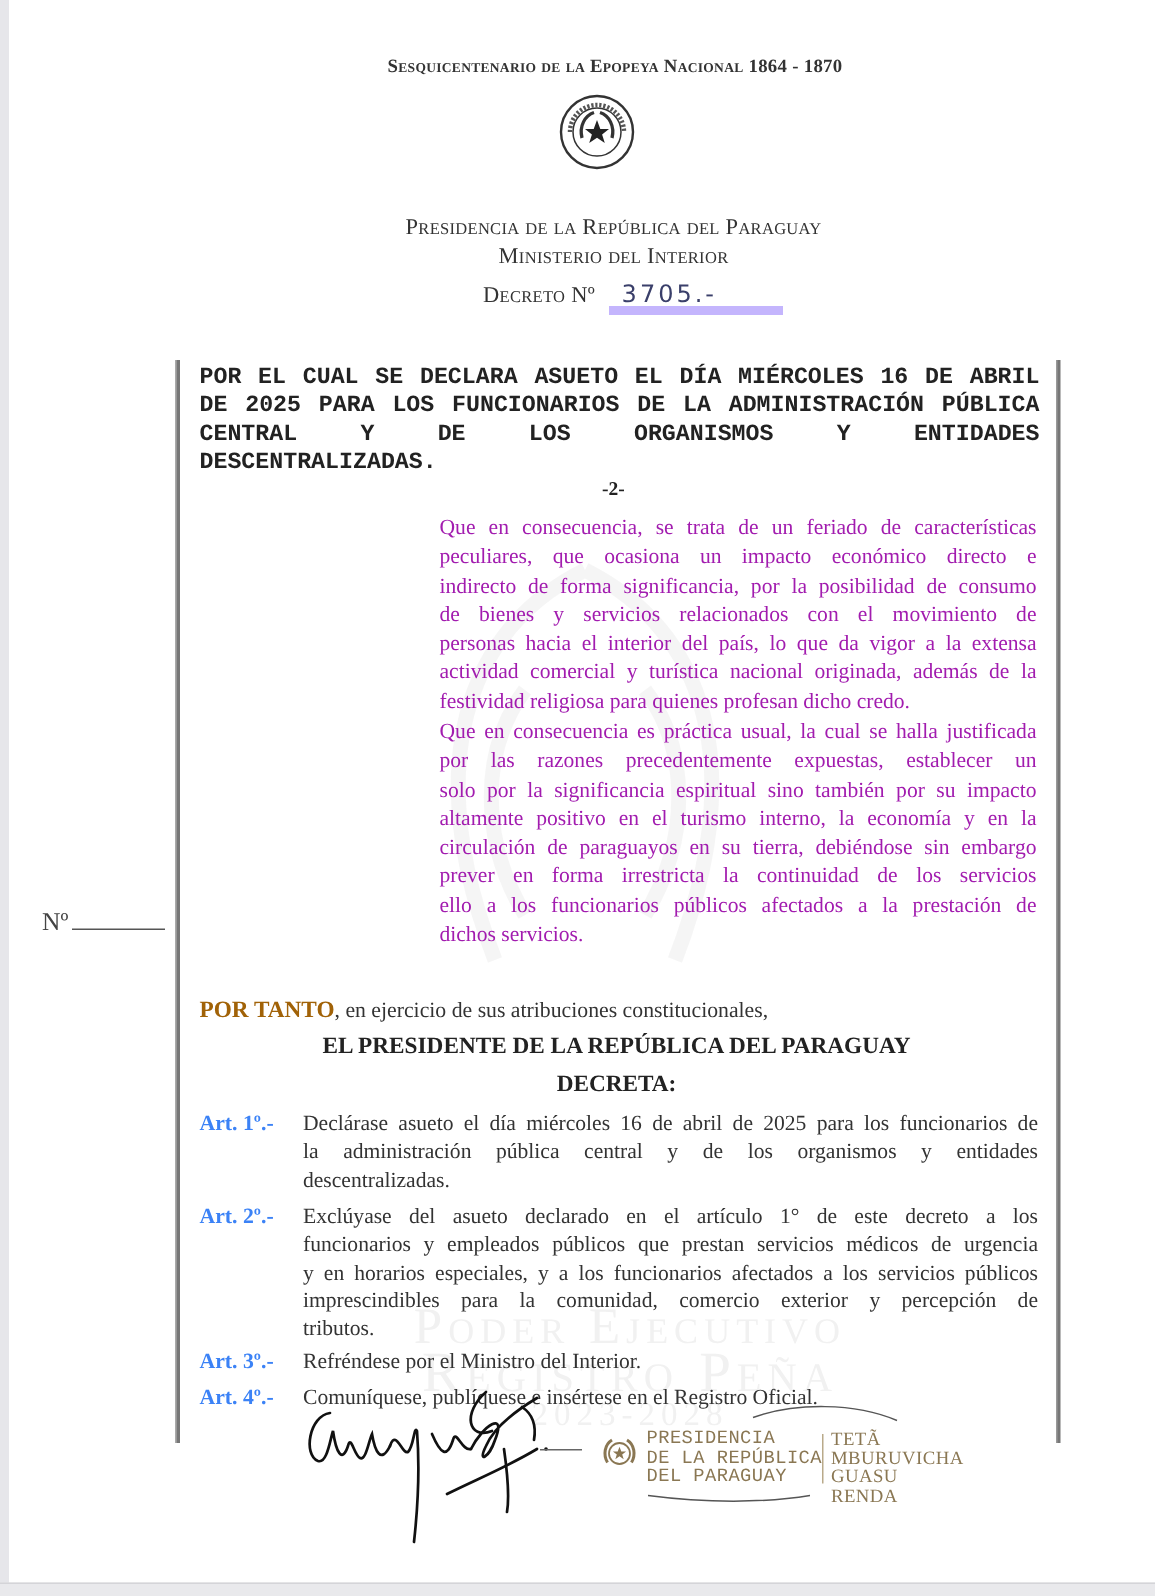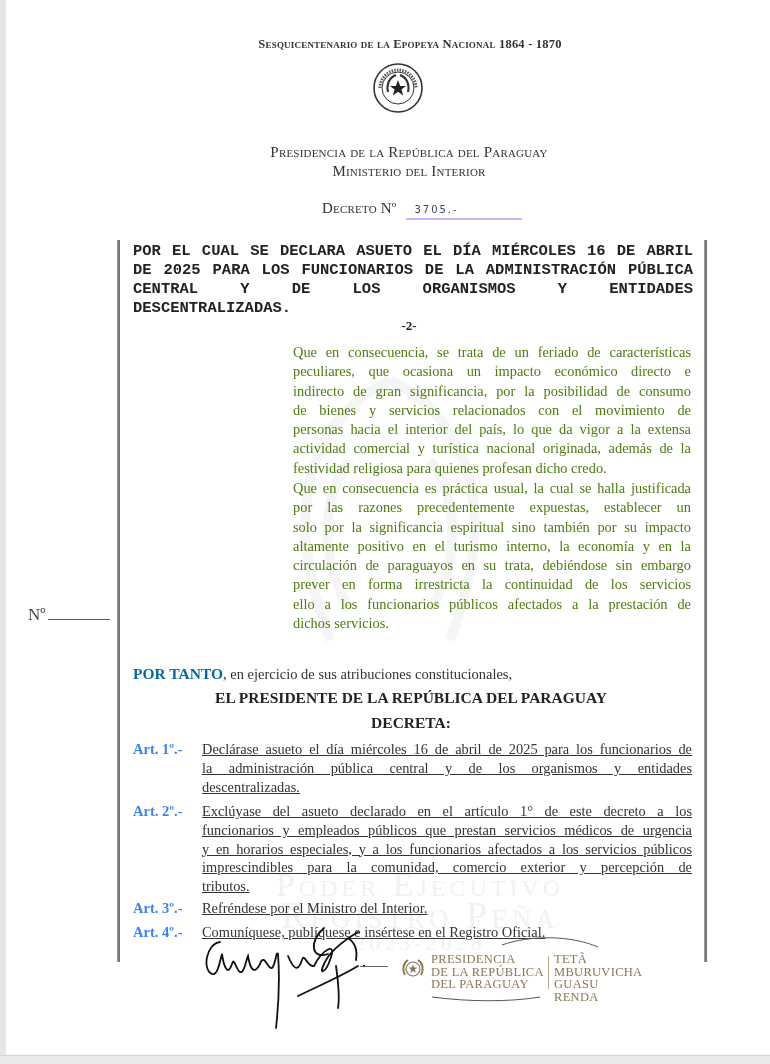--- a/index.html
+++ b/index.html
@@ -14,65 +14,65 @@
 
   .smallcaps { font-variant: small-caps; letter-spacing: 0.2px; }
 
   .commemoration { position: absolute; top: 37px; left: 0; width: 820px; text-align: center; font-size: 12.5px; color: #333; font-weight: bold; }
   .seal { position: absolute; left: 372px; top: 62px; width: 52px; height: 52px; }
 
   .heading { position: absolute; left: 0; width: 818px; text-align: center; font-size: 15px; color: #333; }
   .h1 { top: 144px; }
   .h2 { top: 163px; }
   .decree-line { position: absolute; top: 188px; left: 322px; font-size: 15px; color: #333; }
-  .decree-label { display: inline-block; margin-top: 12px; }
-  .decree-num { display: inline-block; width: 108px; margin-left: 6px; border-bottom: 2px solid #c4b5fd; font-family: "DejaVu Sans", sans-serif; font-size: 10px; color: #3a3f6a; padding-left: 8px; letter-spacing: 2px; line-height: 16px; }
+  .decree-label { display: inline-block; }
+  .decree-num { display: inline-block; width: 108px; margin-left: 6px; border-bottom: 6px solid #c4b5fd; font-family: "DejaVu Sans", sans-serif; font-size: 16px; color: #3a3f6a; padding-left: 8px; letter-spacing: 2px; line-height: 16px; }
 
   .frame-line { position: absolute; width: 2px; background: #777; border-left: 1px solid #999; }
   .frame-left { left: 117px; top: 240px; height: 722px; }
   .frame-right { left: 704px; top: 240px; height: 722px; }
 
   .watermark { position: absolute; color: #f1f1f1; font-size: 34px; text-align: center; width: 560px; left: 140px; letter-spacing: 4px; font-variant: small-caps; }
   .wm-eagle { position: absolute; left: 240px; top: 340px; width: 300px; height: 330px; opacity: 0.55; }
 
   .title { position: absolute; left: 133px; top: 242px; width: 560px; font-weight: bold; font-size: 15.5px; line-height: 19px; text-align: justify; text-align-last: left; color: #222; }
   .title .tl { display: block; text-align: justify; text-align-last: justify; font-family: Liberation Mono, monospace; }
   .title .tl.last { text-align-last: left; }
   .page-num { position: absolute; top: 318px; left: 0; width: 818px; text-align: center; font-weight: bold; font-size: 13px; color: #222; }
 
-  .para { position: absolute; left: 293px; width: 398px; font-size: 14.4px; line-height: 19.3px; color: #4d7c0f; text-align: justify; }
+  .para { position: absolute; left: 293px; width: 398px; font-size: 14.4px; line-height: 19.3px; color: #a21caf; text-align: justify; }
   .para .ln { display: block; text-align: justify; text-align-last: justify; white-space: nowrap; }
   .para .ln.last { text-align-last: left; }
   .p1 { top: 343px; }
   .p2 { top: 479px; }
 
   .margin-no { position: absolute; left: 28px; top: 605px; font-size: 17px; color: #444; }
   .margin-no .blank { display: inline-block; width: 62px; border-bottom: 1px solid #555; margin-left: 2px; height: 14px; }
 
   .por-tanto { position: absolute; left: 133px; top: 665px; font-size: 14.5px; color: #333; }
-  .por-tanto b { font-size: 15.5px; color: #0369a1; }
+  .por-tanto b { font-size: 15.5px; color: #a16207; }
   .president { position: absolute; left: 0; width: 822px; top: 689px; text-align: center; font-weight: bold; font-size: 15.5px; color: #222; }
   .decreta { position: absolute; left: 0; width: 822px; top: 714px; text-align: center; font-weight: bold; font-size: 15.5px; color: #222; }
 
   .art { position: absolute; left: 133px; width: 560px; font-size: 14.4px; line-height: 18.8px; color: #333; }
   .art .art-label { position: absolute; left: 0; top: 0; font-weight: bold; color: #3b82f6; font-size: 14.5px; }
-  .art .art-text { position: absolute; left: 69px; top: 0; width: 490px; text-decoration: underline; }
+  .art .art-text { position: absolute; left: 69px; top: 0; width: 490px; }
   .art .ln { display: block; text-align: justify; text-align-last: justify; white-space: nowrap; }
   .art .ln.last { text-align-last: left; }
   .a1 { top: 740px; }
   .a2 { top: 802px; }
   .a3 { top: 899px; }
   .a4 { top: 923px; }
 
   .signature { position: absolute; left: 198px; top: 920px; width: 200px; height: 110px; }
   .sig-dash { position: absolute; left: 360px; top: 966px; width: 28px; border-top: 1px solid #666; }
 
   .logo { position: absolute; left: 400px; top: 953px; width: 245px; height: 42px; color: #8a7753; }
   .logo-seal { position: absolute; left: 0; top: 3px; width: 26px; height: 26px; }
-  .logo-left { position: absolute; left: 31px; top: 0; font-size: 12.5px; line-height: 12.5px; letter-spacing: 0.3px; }
+  .logo-left { position: absolute; left: 31px; top: 0; font-size: 12.5px; line-height: 12.5px; letter-spacing: 0.3px; font-family: Liberation Mono, monospace; }
   .logo-sep { position: absolute; left: 148px; top: 3px; width: 1px; height: 33px; background: #b9aa8a; }
   .logo-right { position: absolute; left: 154px; top: 0; font-size: 12.5px; line-height: 12.5px; letter-spacing: 0.3px; }
   .logo-swoosh { position: absolute; left: 430px; top: 995px; width: 112px; height: 8px; }
   .top-swoosh { position: absolute; left: 500px; top: 935px; width: 100px; height: 14px; }
 </style>
 </head>
 <body>
 
 <div class="edge-left"></div>
 <div class="edge-bottom"></div>
@@ -114,32 +114,32 @@
   <span class="tl">POR EL CUAL SE DECLARA ASUETO EL DÍA MIÉRCOLES 16 DE ABRIL</span>
   <span class="tl">DE 2025 PARA LOS FUNCIONARIOS DE LA ADMINISTRACIÓN PÚBLICA</span>
   <span class="tl">CENTRAL Y DE LOS ORGANISMOS Y ENTIDADES</span>
   <span class="tl last">DESCENTRALIZADAS.</span>
 </div>
 <div class="page-num">-2-</div>
 
 <div class="para p1">
   <span class="ln">Que en consecuencia, se trata de un feriado de características</span>
   <span class="ln">peculiares, que ocasiona un impacto económico directo e</span>
-  <span class="ln">indirecto de gran significancia, por la posibilidad de consumo</span>
+  <span class="ln">indirecto de forma significancia, por la posibilidad de consumo</span>
   <span class="ln">de bienes y servicios relacionados con el movimiento de</span>
   <span class="ln">personas hacia el interior del país, lo que da vigor a la extensa</span>
   <span class="ln">actividad comercial y turística nacional originada, además de la</span>
   <span class="ln last">festividad religiosa para quienes profesan dicho credo.</span>
 </div>
 <div class="para p2">
   <span class="ln">Que en consecuencia es práctica usual, la cual se halla justificada</span>
   <span class="ln">por las razones precedentemente expuestas, establecer un</span>
   <span class="ln">solo por la significancia espiritual sino también por su impacto</span>
   <span class="ln">altamente positivo en el turismo interno, la economía y en la</span>
-  <span class="ln">circulación de paraguayos en su trata, debiéndose sin embargo</span>
+  <span class="ln">circulación de paraguayos en su tierra, debiéndose sin embargo</span>
   <span class="ln">prever en forma irrestricta la continuidad de los servicios</span>
   <span class="ln">ello a los funcionarios públicos afectados a la prestación de</span>
   <span class="ln last">dichos servicios.</span>
 </div>
 
 <div class="margin-no">
   <span>Nº</span><span class="blank"></span>
 </div>
 
 <div class="por-tanto">

